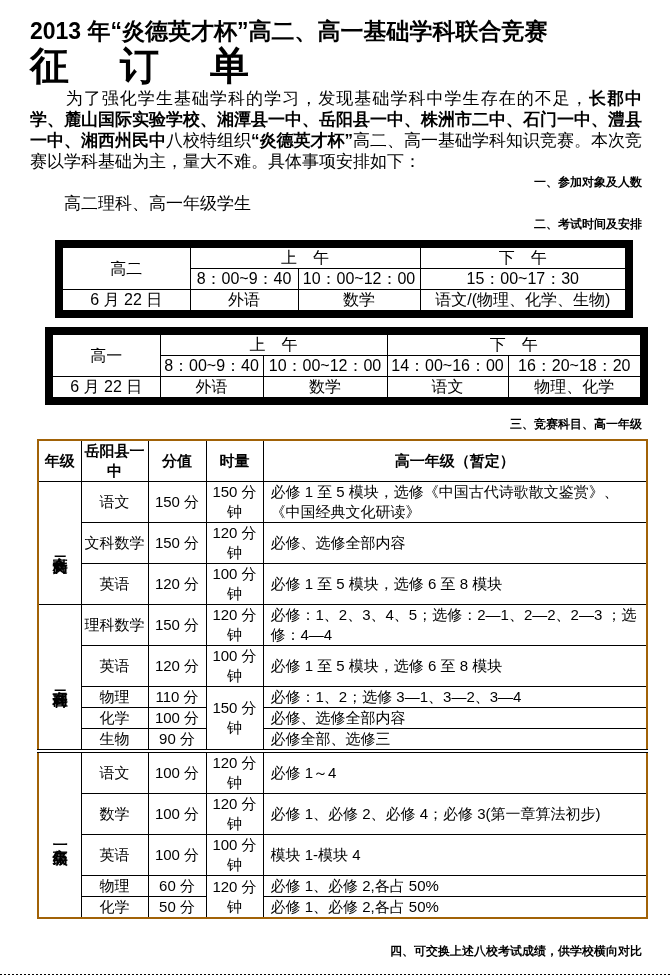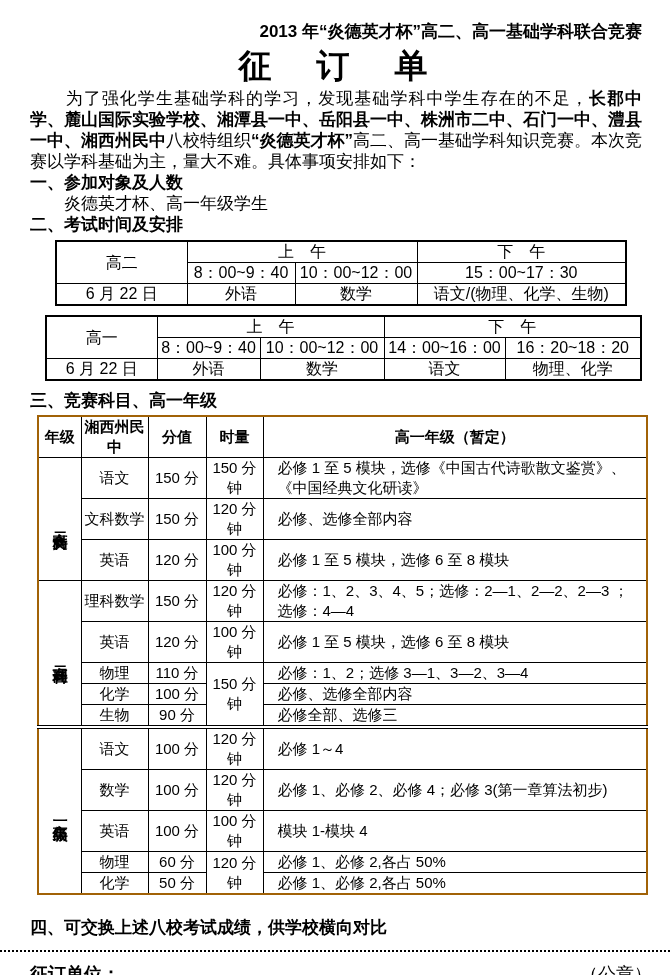--- a/index.html
+++ b/index.html
@@ -3,44 +3,44 @@
 <meta charset="utf-8">
 <style>
   * { margin:0; padding:0; box-sizing:border-box; }
   html,body { background:#fff; }
   body {
     width:670px; height:975px; margin:0 auto; position:relative;
     font-family:"Liberation Sans","DejaVu Sans",sans-serif;
     color:#000; padding:16px 28px 0 30px; overflow:hidden;
   }
   .title {
-    text-align:right; font-size:17px; font-weight:bold; line-height:31px;
+    text-align:left; font-size:23px; font-weight:bold; line-height:31px;
     letter-spacing:0px; white-space:nowrap;
   }
   .subtitle {
-    text-align:center; font-size:33px; font-weight:bold; line-height:38px;
+    text-align:left; font-size:39px; font-weight:bold; line-height:38px;
     margin-bottom:3px; letter-spacing:6px;
   }
   .intro {
     font-size:17px; line-height:21px; text-align:justify; text-indent:2.1em;
   }
-  .sec-h { font-size:17px; line-height:21px; font-weight:bold; }
+  .sec-h { font-size:12px; line-height:21px; font-weight:bold;text-align:right; }
   .sec-body { font-size:17px; line-height:21px; padding-left:34px; }
 
   table { border-collapse:collapse; table-layout:fixed; }
   td,th { border:1px solid #000; font-weight:normal; text-align:center;
           font-size:16px; height:20px; line-height:20px; overflow:hidden; }
-  table.sched { margin:5px 0 9px 0; border:2px solid #000000; }
+  table.sched { margin:5px 0 9px 0; border:8px solid #000000; }
   table.t1 { margin-left:25px; width:570px; }
   table.t2 { margin-left:15px; width:595px; }
 
   table.t3 { margin:4px 0 4px 7px; width:609px; border:2px solid #a16207; }
   table.t3 td, table.t3 th { font-size:15px; height:20px; line-height:20px; }
   table.t3 th { font-weight:bold; }
-  table.t3 td.scope { text-align:left; padding:0 14px; white-space:normal; }
+  table.t3 td.scope { text-align:left; padding:0 7px; white-space:normal; }
   table.t3 .vcell { vertical-align:middle; }
   .vert { writing-mode:vertical-rl; text-orientation:upright; font-weight:bold;
           letter-spacing:1px; line-height:normal; display:inline-block; }
   tr.dbl td { border-top:4px double #000; }
 
   .cutline { border-top:2px dotted #000; margin:12px -28px 9px -30px; height:0; }
 
   .form-line { font-size:18px; line-height:26px; white-space:nowrap; }
   .form-line .lbl { font-weight:bold;text-align:center; }
   .blank { display:inline-block; border-bottom:1px solid #000; height:20px;
@@ -48,21 +48,21 @@
 </style>
 </head>
 <body>
 
 <div class="title">2013 年“炎德英才杯”高二、高一基础学科联合竞赛</div>
 <div class="subtitle">征　订　单</div>
 
 <p class="intro"><span>为了强化学生基础学科的学习，发现基础学科中学生存在的不足，</span><b>长郡中学、麓山国际实验学校、湘潭县一中、岳阳县一中、株洲市二中、石门一中、澧县一中、湘西州民中</b><span>八校特组织</span><b>“炎德英才杯”</b><span>高二、高一基础学科知识竞赛。本次竞赛以学科基础为主，量大不难。具体事项安排如下：</span></p>
 
 <div class="sec-h">一、参加对象及人数</div>
-<div class="sec-body">炎德英才杯、高一年级学生</div>
+<div class="sec-body">高二理科、高一年级学生</div>
 <div class="sec-h">二、考试时间及安排</div>
 
 <table class="sched t1">
   <colgroup>
       <col style="width:131px">
       <col style="width:108px">
       <col style="width:122px">
       <col style="width:209px">
     </colgroup>
   <tbody>
@@ -121,21 +121,21 @@
   <colgroup>
       <col style="width:43px">
       <col style="width:67px">
       <col style="width:58px">
       <col style="width:57px">
       <col style="width:384px">
     </colgroup>
   <tbody>
       <tr>
     <th>年级</th>
-    <th>湘西州民中</th>
+    <th>岳阳县一中</th>
     <th>分值</th>
     <th>时量</th>
     <th>高一年级（暂定）</th>
   </tr>
   <tr>
     <td rowspan="3" class="vcell"><span class="vert">高二文科</span></td>
     <td>语文</td>
     <td>150 分</td>
     <td>150 分钟</td>
     <td class="scope">必修 1 至 5 模块，选修《中国古代诗歌散文鉴赏》、《中国经典文化研读》</td>

